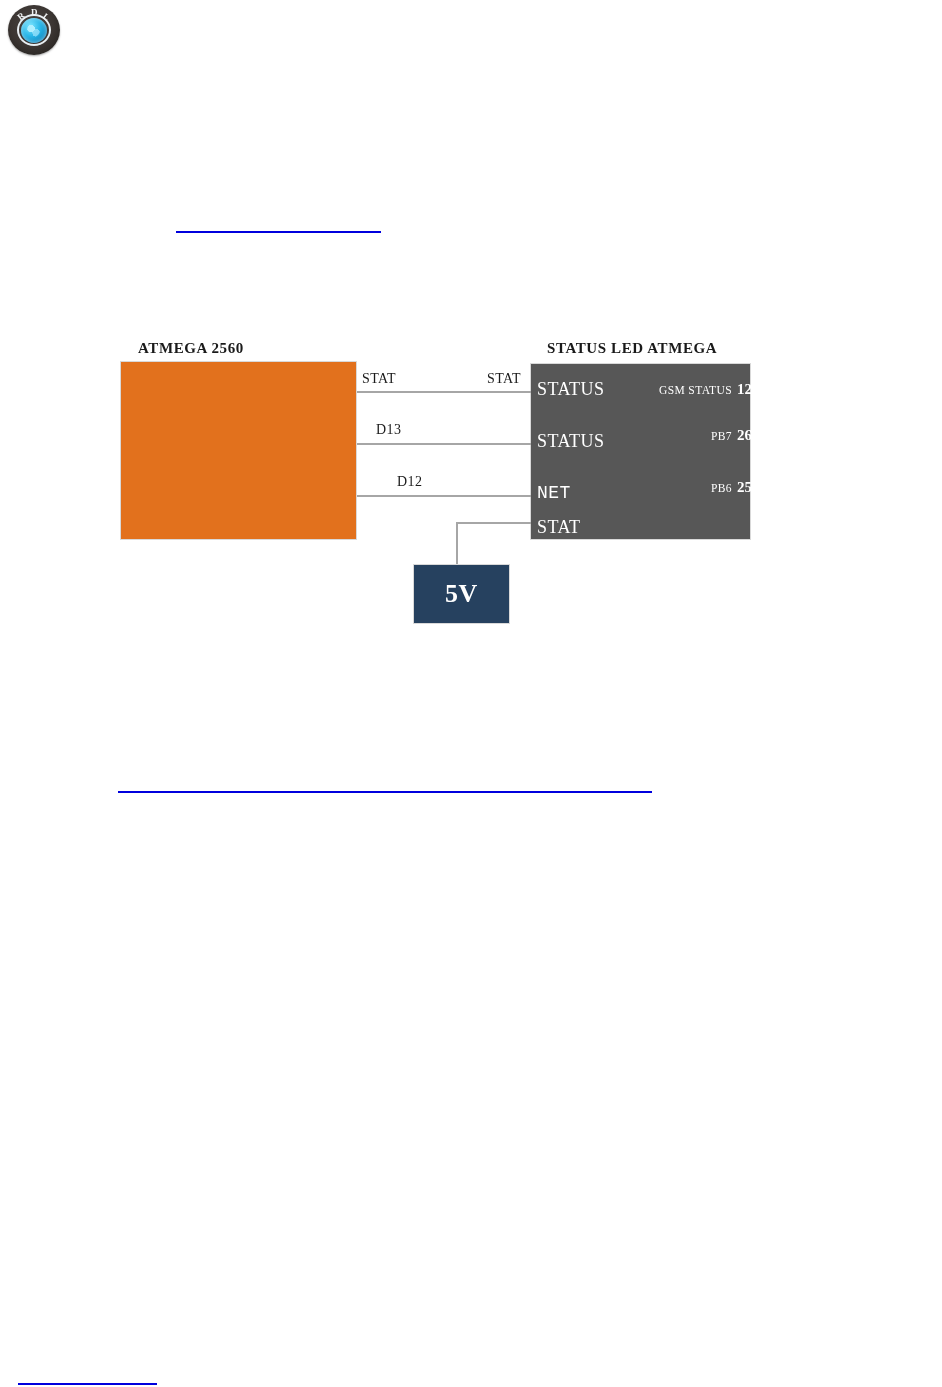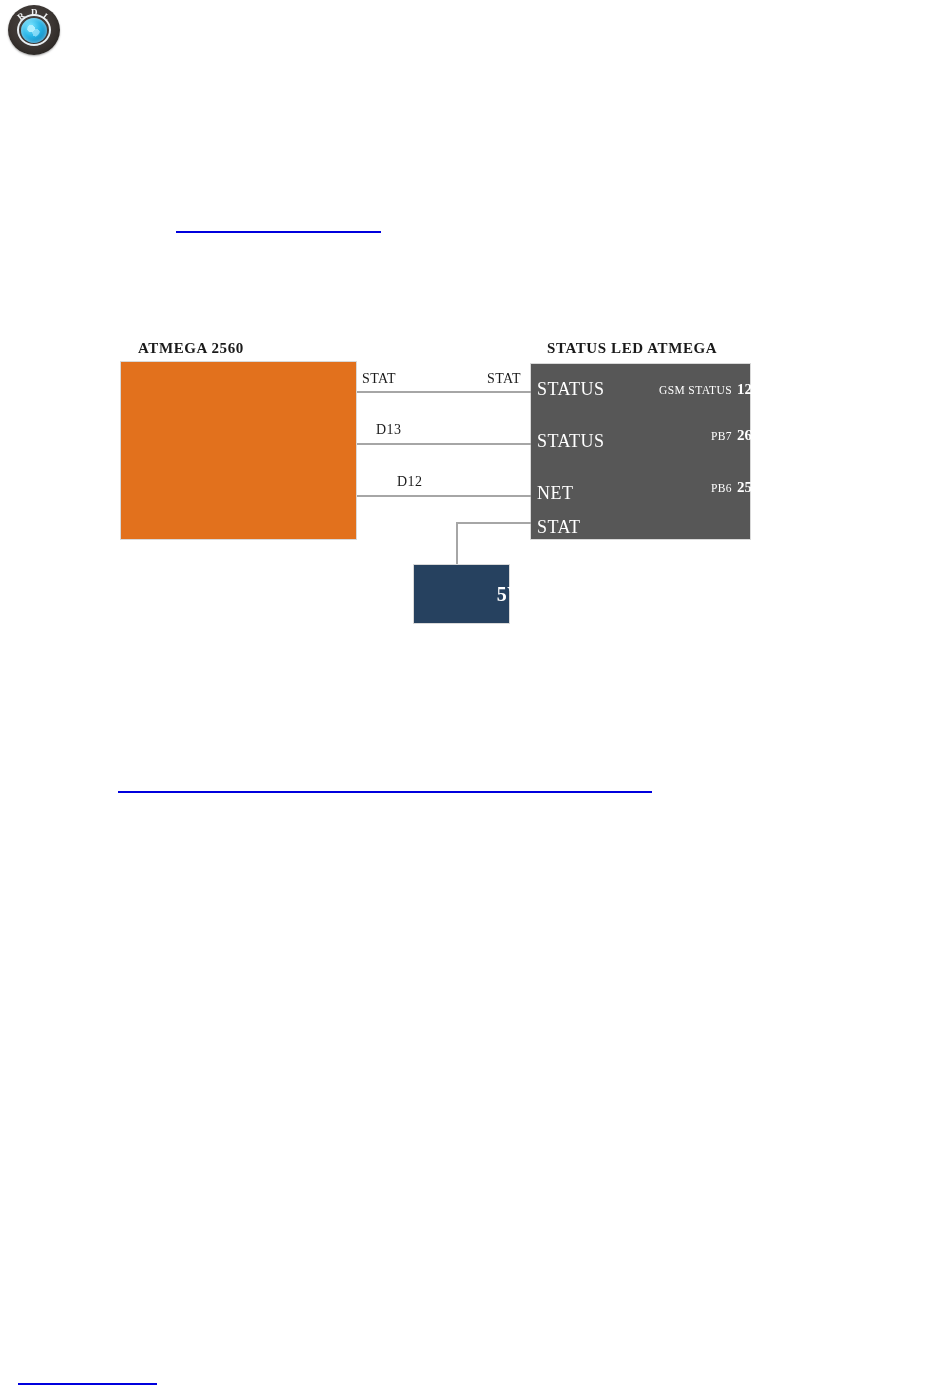--- a/index.html
+++ b/index.html
@@ -162,21 +162,21 @@
     position: absolute;
     left: 537px;
     color: #ffffff;
     font-family: "Liberation Serif", serif;
     font-size: 18px;
     letter-spacing: .5px;
     white-space: nowrap;
   }
   .disp-pin-0 { top: 379px; }
   .disp-pin-1 { top: 431px; }
-  .disp-pin-2 { top: 483px; }
+  .disp-pin-2 { top: 483px; font-family: Liberation Mono, monospace; }
   .disp-pin-3 { top: 517px; }
 
   
   .wire-label {
     position: absolute;
     font-family: "Liberation Serif", serif;
     font-weight: normal;
     font-size: 14px;
     color: #1a1a1a;
     white-space: nowrap;
@@ -206,23 +206,22 @@
     left: 413px;
     top: 564px;
     width: 97px;
     height: 60px;
     display: flex;
     align-items: center;
     justify-content: center;
     color: #ffffff;
     font-family: "Liberation Serif", serif;
     font-weight: bold;
-    font-size: 20px;
+    font-size: 26px;
     letter-spacing: .5px;
-    padding-left: 48px;
   }
 </style>
 </head>
 <body>
 
 <div class="logo">
   <div class="logo-ring"></div>
   <div class="logo-inner-ring"></div>
   <div class="logo-globe"></div>
   <div class="logo-letters">

